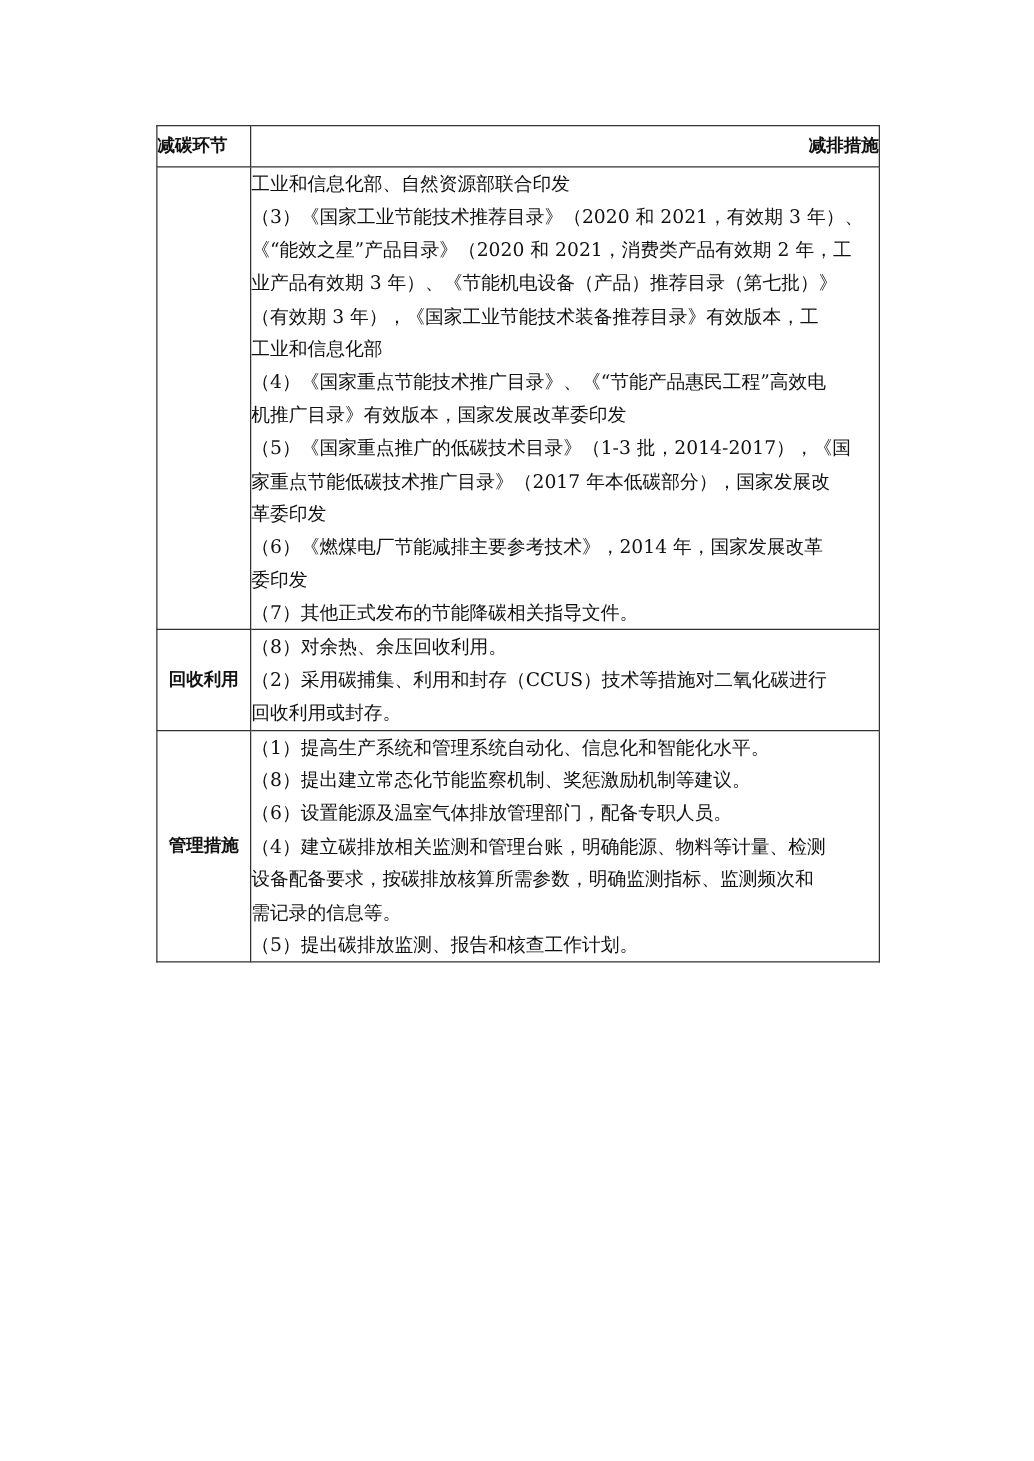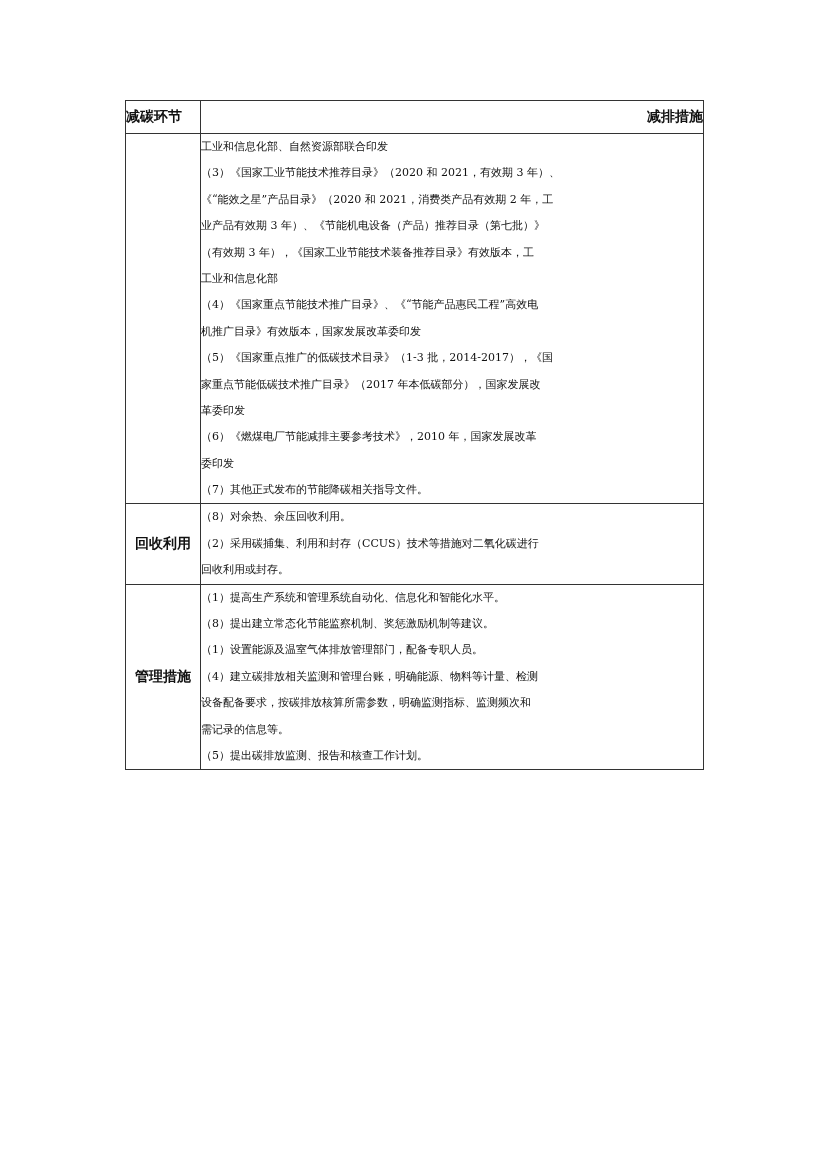--- a/index.html
+++ b/index.html
@@ -11,21 +11,21 @@
   }
   table.measures td, table.measures th {
     border: 1px solid #333; padding: 0; vertical-align: middle;
   }
   col.c1 { width: 75px; }
   col.c2 { width: 503px; }
   th { height: 32px; font-weight: bold; font-size: 14px; text-align: right; font-family: "DejaVu Sans", "Liberation Sans", sans-serif; }
   th.left { text-align: left; padding-left: 4px; }
   td.cat { text-align: center; font-size: 14px; letter-spacing: 0px; font-weight: bold; }
   td.body { padding: 2px 1px 4px 1px; }
-  .line { font-size: 11px; line-height: 26.4px; height: 26.4px; white-space: nowrap; overflow: hidden; }
+  .line { font-size: 15px; line-height: 26.4px; height: 26.4px; white-space: nowrap; overflow: hidden; }
 </style>
 </head>
 <body>
 
 <div class="page">
   <table class="measures">
     <colgroup>
         <col class="c1">
         <col class="c2">
       </colgroup>
@@ -42,41 +42,41 @@
         <div class="line">（3）《国家工业节能技术推荐目录》（2020 和 2021，有效期 3 年）、</div>
         <div class="line">《“能效之星”产品目录》（2020 和 2021，消费类产品有效期 2 年，工</div>
         <div class="line">业产品有效期 3 年）、《节能机电设备（产品）推荐目录（第七批）》</div>
         <div class="line">（有效期 3 年），《国家工业节能技术装备推荐目录》有效版本，工</div>
         <div class="line">工业和信息化部</div>
         <div class="line">（4）《国家重点节能技术推广目录》、《“节能产品惠民工程”高效电</div>
         <div class="line">机推广目录》有效版本，国家发展改革委印发</div>
         <div class="line">（5）《国家重点推广的低碳技术目录》（1-3 批，2014-2017），《国</div>
         <div class="line">家重点节能低碳技术推广目录》（2017 年本低碳部分），国家发展改</div>
         <div class="line">革委印发</div>
-        <div class="line">（6）《燃煤电厂节能减排主要参考技术》，2010 年，国家发展改革</div>
+        <div class="line">（6）《燃煤电厂节能减排主要参考技术》，2014 年，国家发展改革</div>
         <div class="line">委印发</div>
         <div class="line">（7）其他正式发布的节能降碳相关指导文件。</div>
       </td>
     </tr>
 
     <tr>
       <td class="cat">回收利用</td>
       <td class="body">
         <div class="line">（8）对余热、余压回收利用。</div>
         <div class="line">（2）采用碳捕集、利用和封存（CCUS）技术等措施对二氧化碳进行</div>
         <div class="line">回收利用或封存。</div>
       </td>
     </tr>
 
     <tr>
       <td class="cat">管理措施</td>
       <td class="body">
         <div class="line">（1）提高生产系统和管理系统自动化、信息化和智能化水平。</div>
         <div class="line">（8）提出建立常态化节能监察机制、奖惩激励机制等建议。</div>
-        <div class="line">（1）设置能源及温室气体排放管理部门，配备专职人员。</div>
+        <div class="line">（6）设置能源及温室气体排放管理部门，配备专职人员。</div>
         <div class="line">（4）建立碳排放相关监测和管理台账，明确能源、物料等计量、检测</div>
         <div class="line">设备配备要求，按碳排放核算所需参数，明确监测指标、监测频次和</div>
         <div class="line">需记录的信息等。</div>
         <div class="line">（5）提出碳排放监测、报告和核查工作计划。</div>
       </td>
     </tr>
   </tbody>
     </table>
 </div>
 

